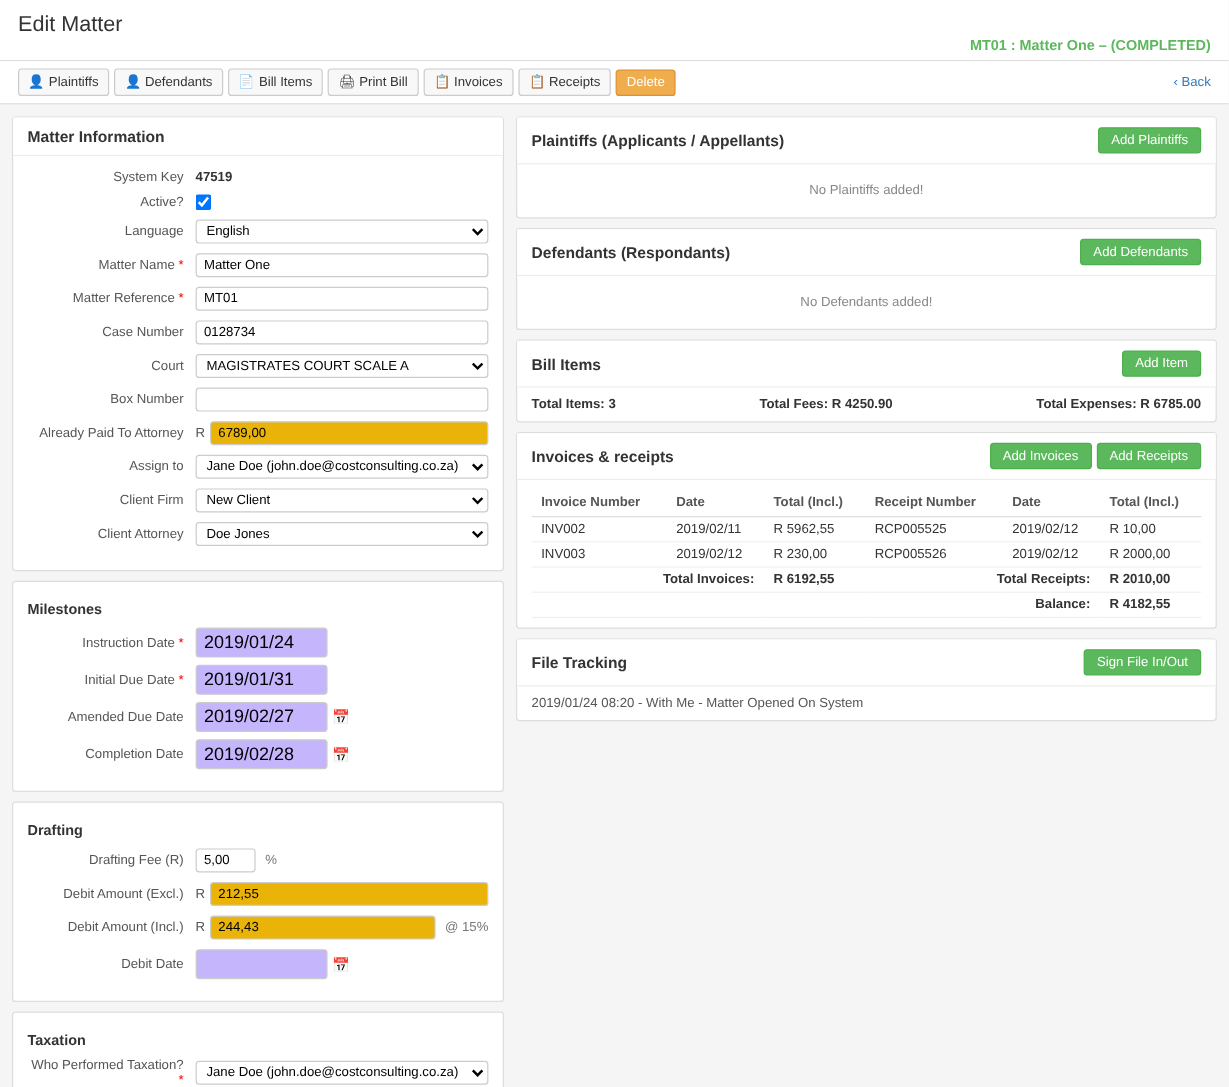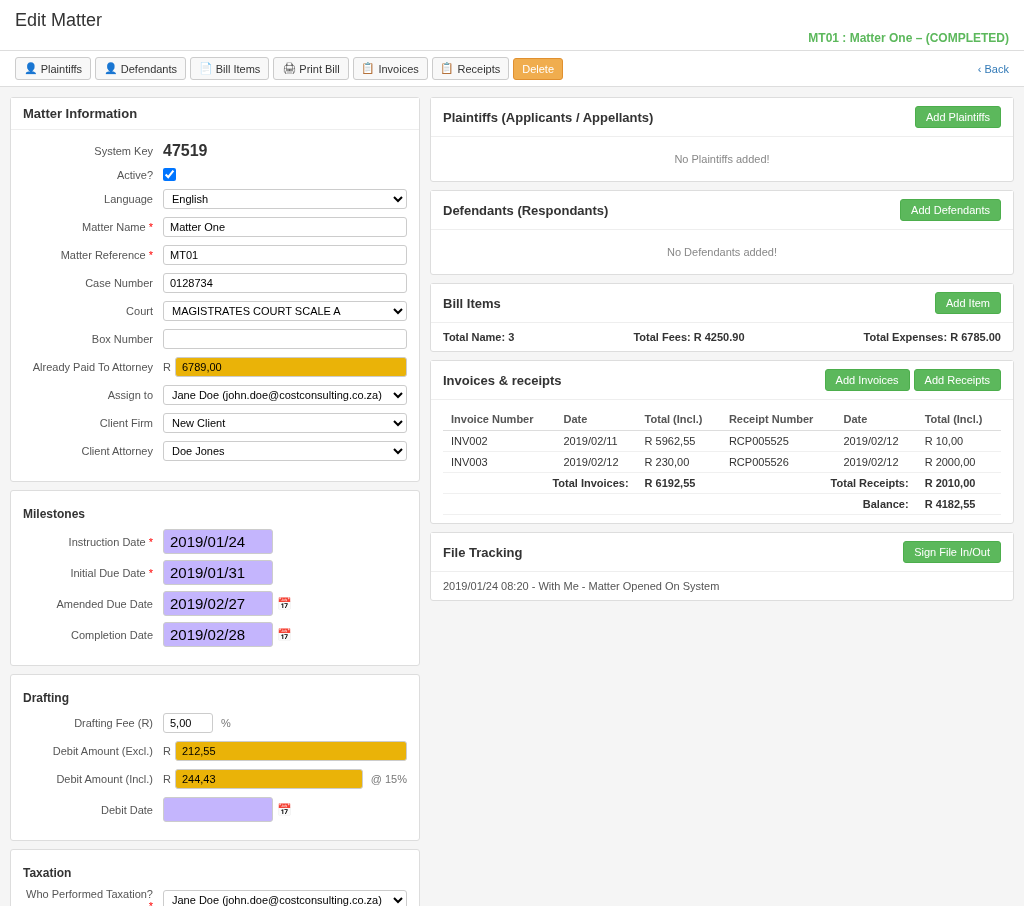--- a/index.html
+++ b/index.html
@@ -91,21 +91,21 @@
 
   <div class="left-panel">
     <div class="card">
       <div class="card-header">
         <span>Matter Information</span>
       </div>
       <div class="card-body">
 
         <div class="form-row">
           <div class="form-label">System Key</div>
-          <div style="flex:1; font-size:16px; font-weight:bold;">47519</div>
+          <div style="flex:1; font-size:11px; font-weight:bold;">47519</div>
         </div>
 
         <div class="form-row">
           <div class="form-label">Active?</div>
           <div class="checkbox-wrap">
             <input type="checkbox" checked="" style="">
           </div>
         </div>
 
         <div class="form-row">
@@ -280,21 +280,21 @@
       <div class="no-data">No Defendants added!</div>
     </div>
 
     <div class="card">
       <div class="card-header">
         <span>Bill Items</span>
         <button class="btn-green">Add Item</button>
       </div>
       <div class="bill-items-summary">
         <div class="bill-summary-item">
-          <span>Total Name:</span>
+          <span>Total Items:</span>
           <span>3</span>
         </div>
         <div class="bill-summary-item">
           <span>Total Fees:</span>
           <span>R 4250.90</span>
         </div>
         <div class="bill-summary-item">
           <span>Total Expenses:</span>
           <span>R 6785.00</span>
         </div>

